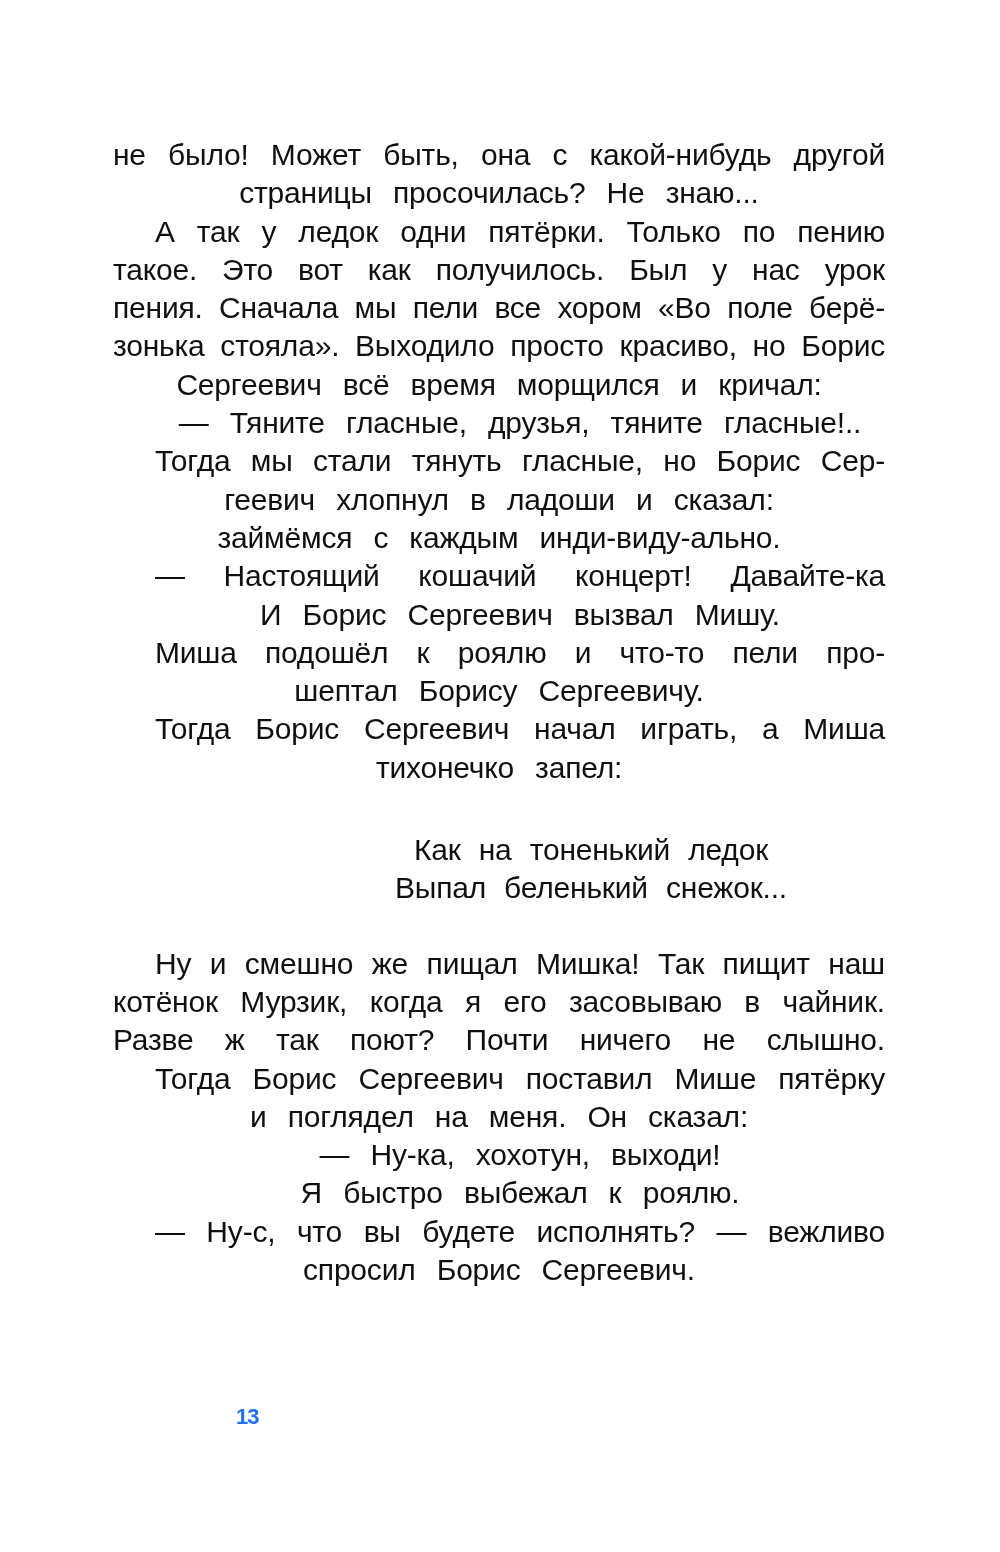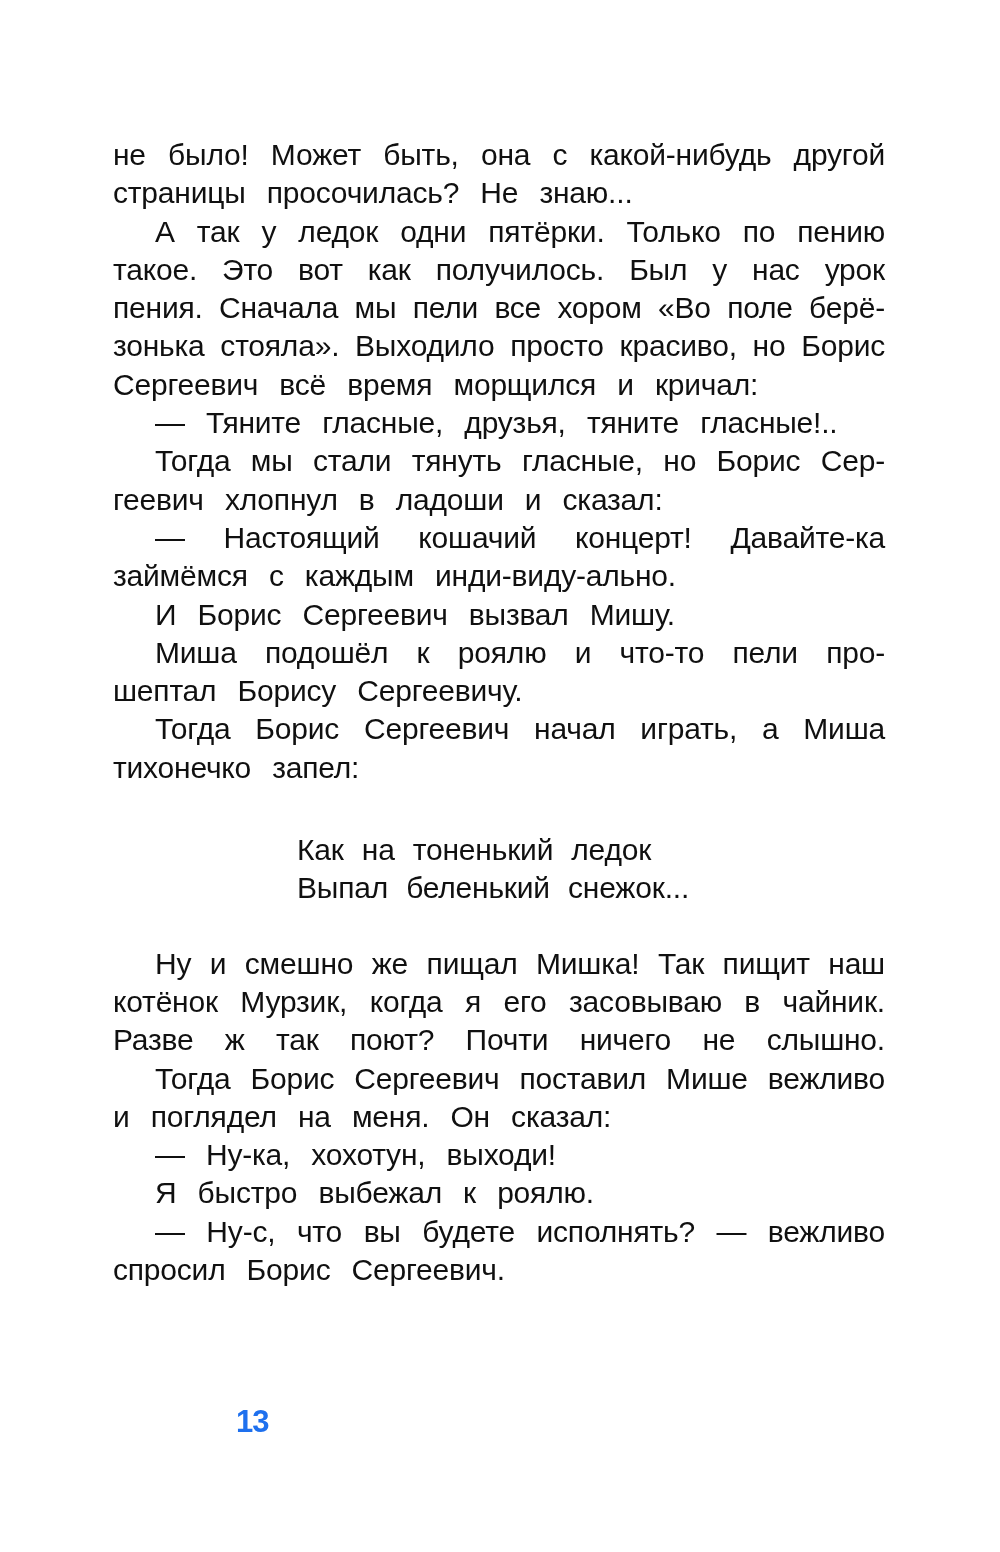--- a/index.html
+++ b/index.html
@@ -30,31 +30,31 @@
     letter-spacing: -0.2px;
   }
   .line { min-height: 38.3px; }
   
   .line.fill {
     text-align: justify;
     text-align-last: justify;
   }
   
   .line.end {
-    text-align: left;
+    text-align: center;
     word-spacing: 13px;
   }
   .line.indent { padding-left: 42px; }
   .block.verse { margin: 44px 0 37px 184px; }
   .block.verse .line { word-spacing: 10px; }
   .folio {
     position: absolute;
     left: 236px;
     top: 1404px;
-    font-size: 31px;
+    font-size: 22px;
     font-weight: bold;
     letter-spacing: -1px;
     color: var(--folio-color);
   }
 </style>
 </head>
 <body>
 
 <div class="page">
   <main class="text-block">
@@ -70,22 +70,22 @@
         <div class="line end">Сергеевич всё время морщился и кричал:</div>
       </div>
       <div class="block paragraph">
         <div class="line end indent">— Тяните гласные, друзья, тяните гласные!..</div>
       </div>
       <div class="block paragraph">
         <div class="line fill indent">Тогда мы стали тянуть гласные, но Борис Сер-</div>
         <div class="line end">геевич хлопнул в ладоши и сказал:</div>
       </div>
       <div class="block paragraph">
+        <div class="line end">займёмся с каждым инди-виду-ально.</div>
         <div class="line fill indent">— Настоящий кошачий концерт! Давайте-ка</div>
-        <div class="line end">займёмся с каждым инди-виду-ально.</div>
       </div>
       <div class="block paragraph">
         <div class="line end indent">И Борис Сергеевич вызвал Мишу.</div>
       </div>
       <div class="block paragraph">
         <div class="line fill indent">Миша подошёл к роялю и что-то пели про-</div>
         <div class="line end">шептал Борису Сергеевичу.</div>
       </div>
       <div class="block paragraph">
         <div class="line fill indent">Тогда Борис Сергеевич начал играть, а Миша</div>
@@ -94,21 +94,21 @@
       <div class="block verse">
         <div class="line end">Как на тоненький ледок</div>
         <div class="line end">Выпал беленький снежок...</div>
       </div>
       <div class="block paragraph">
         <div class="line fill indent">Ну и смешно же пищал Мишка! Так пищит наш</div>
         <div class="line fill">котёнок Мурзик, когда я его засовываю в чайник.</div>
         <div class="line fill">Разве ж так поют? Почти ничего не слышно.</div>
       </div>
       <div class="block paragraph">
-        <div class="line fill indent">Тогда Борис Сергеевич поставил Мише вежливо</div>
+        <div class="line fill indent">Тогда Борис Сергеевич поставил Мише пятёрку</div>
         <div class="line end">и поглядел на меня. Он сказал:</div>
       </div>
       <div class="block paragraph">
         <div class="line end indent">— Ну-ка, хохотун, выходи!</div>
       </div>
       <div class="block paragraph">
         <div class="line end indent">Я быстро выбежал к роялю.</div>
       </div>
       <div class="block paragraph">
         <div class="line fill indent">— Ну-с, что вы будете исполнять? — вежливо</div>

